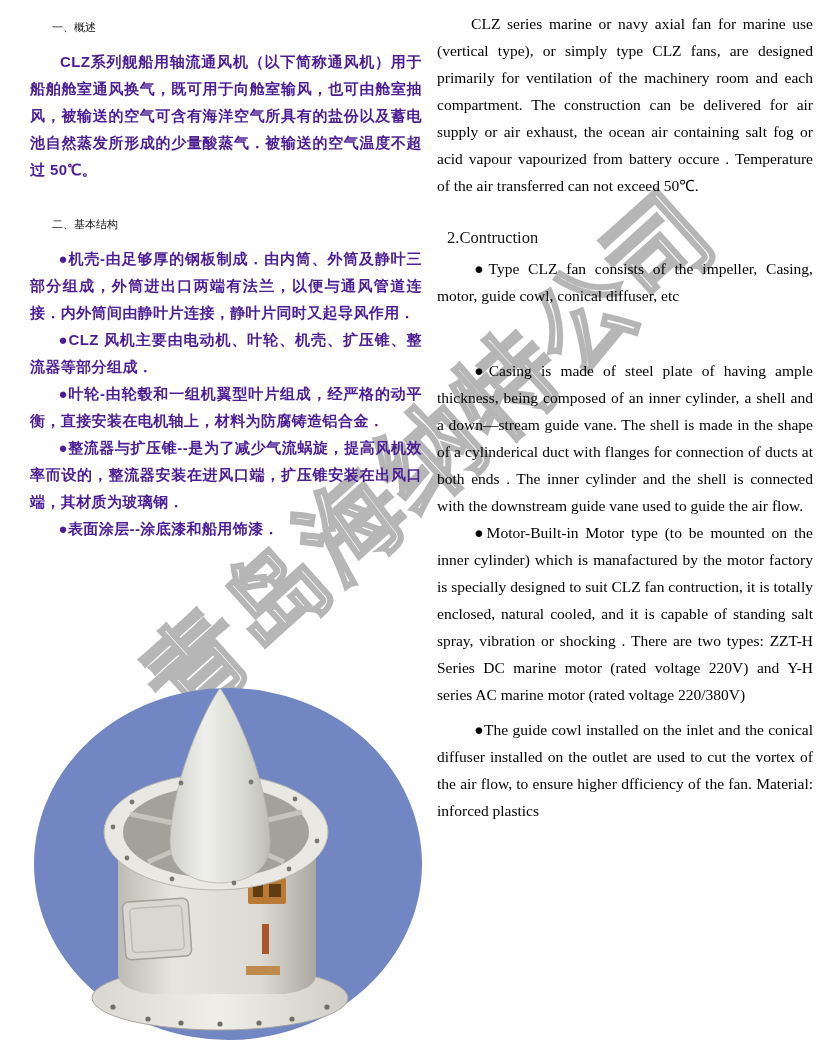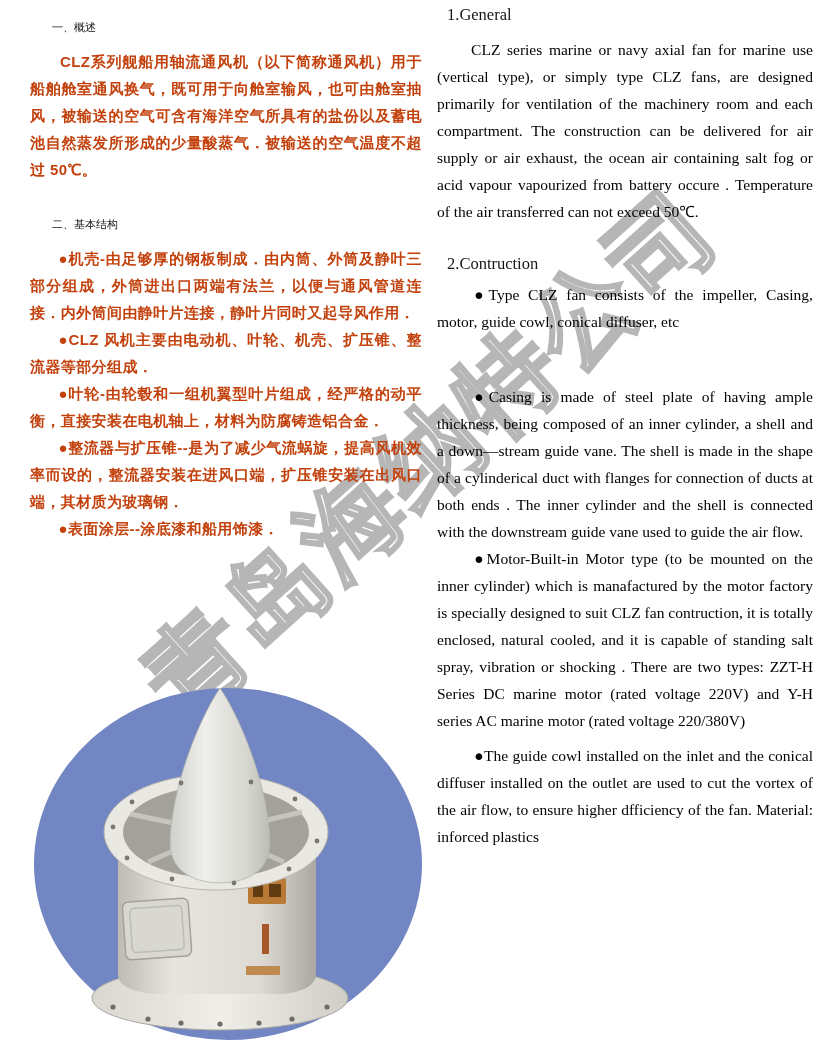--- a/index.html
+++ b/index.html
@@ -36,21 +36,21 @@
   }
 
   
   .col { position: absolute; z-index: 2; }
   .col-left  { left: 30px;  top: 6px;  width: 392px; }
   .col-right { left: 437px; top: 2px;  width: 376px; }
 
   .zh {
     font-family: "Liberation Sans", sans-serif;
     font-weight: 700;
-    color: #c2410c;
+    color: #4c1d95;
     font-size: 15px;
     line-height: 27px;
     letter-spacing: 0.4px;
     text-align: justify;
     margin: 0;
   }
   .zh-h {
     font-family: "Liberation Sans", sans-serif;
     font-weight: 400;
     color: #151515;
@@ -115,21 +115,20 @@
     <div class="zh-bullets">
       <p class="zh zh-bullet">●机壳-由足够厚的钢板制成．由内筒、外筒及静叶三部分组成，外筒进出口两端有法兰，以便与通风管道连接．内外筒间由静叶片连接，静叶片同时又起导风作用．</p>
       <p class="zh zh-bullet">●CLZ 风机主要由电动机、叶轮、机壳、扩压锥、整流器等部分组成．</p>
       <p class="zh zh-bullet">●叶轮-由轮毂和一组机翼型叶片组成，经严格的动平衡，直接安装在电机轴上，材料为防腐铸造铝合金．</p>
       <p class="zh zh-bullet">●整流器与扩压锥--是为了减少气流蜗旋，提高风机效率而设的，整流器安装在进风口端，扩压锥安装在出风口端，其材质为玻璃钢．</p>
       <p class="zh zh-bullet">●表面涂层--涂底漆和船用饰漆．</p>
     </div>
   </div>
 
   <div class="col col-right">
-    <h2 class="en-h">1.General</h2>
     <p class="en en-body">CLZ series marine or navy axial fan for marine  use (vertical type), or simply type CLZ fans, are designed primarily for ventilation of the machinery room and each compartment. The construction can be delivered for air supply or air exhaust, the ocean air containing salt fog or acid vapour vapourized from battery occure . Temperature of the air transferred can not exceed 50℃.</p>
 
     <h2 class="en-h en-h2">2.Contruction</h2>
     <div class="en-bullets">
       <p class="en en-bullet">●Type CLZ fan consists of the impeller, Casing, motor, guide cowl, conical diffuser, etc</p>
       <p class="en en-bullet gap-lg">●Casing is made of steel plate of having ample thickness, being composed of an inner cylinder, a shell and a down—stream guide vane. The shell is made in the shape of a cylinderical duct with flanges for connection of ducts at both ends . The inner cylinder and the shell is connected with the downstream guide vane used to guide the air flow.</p>
       <p class="en en-bullet">●Motor-Built-in Motor type (to be mounted on the inner cylinder) which is manafactured by the motor factory is specially designed to suit CLZ fan contruction, it is totally enclosed, natural cooled, and it is capable of standing salt spray, vibration or shocking . There are two types: ZZT-H Series DC marine motor (rated voltage 220V) and Y-H series AC marine motor (rated voltage 220/380V)</p>
       <p class="en en-bullet gap-sm">●The guide cowl installed on the inlet and the conical diffuser installed on the outlet are used to cut the vortex of the air flow, to ensure higher dfficiency of the fan. Material: inforced plastics</p>
     </div>
   </div>

